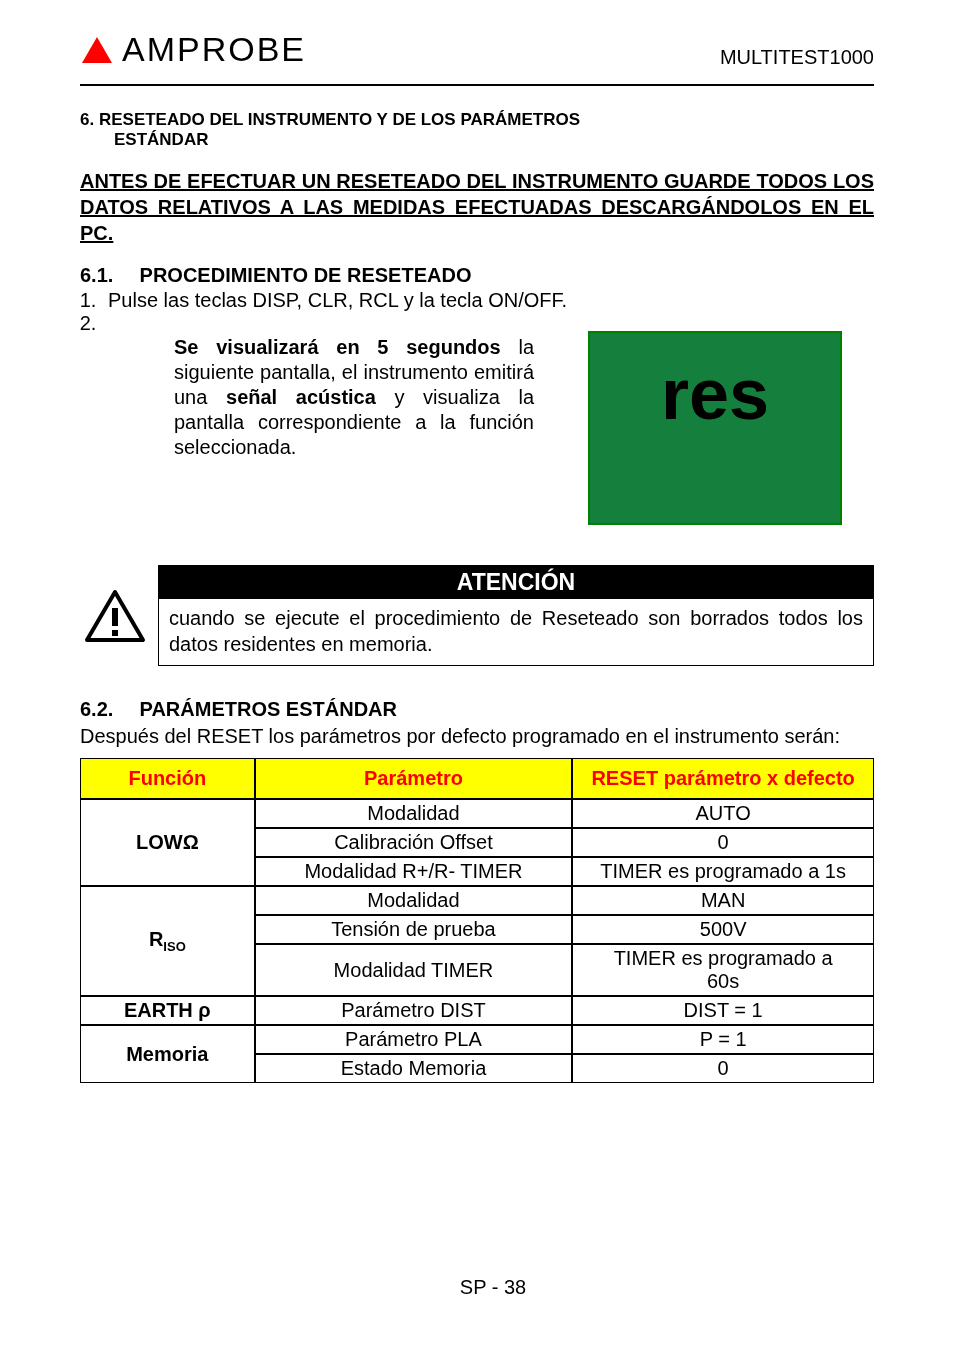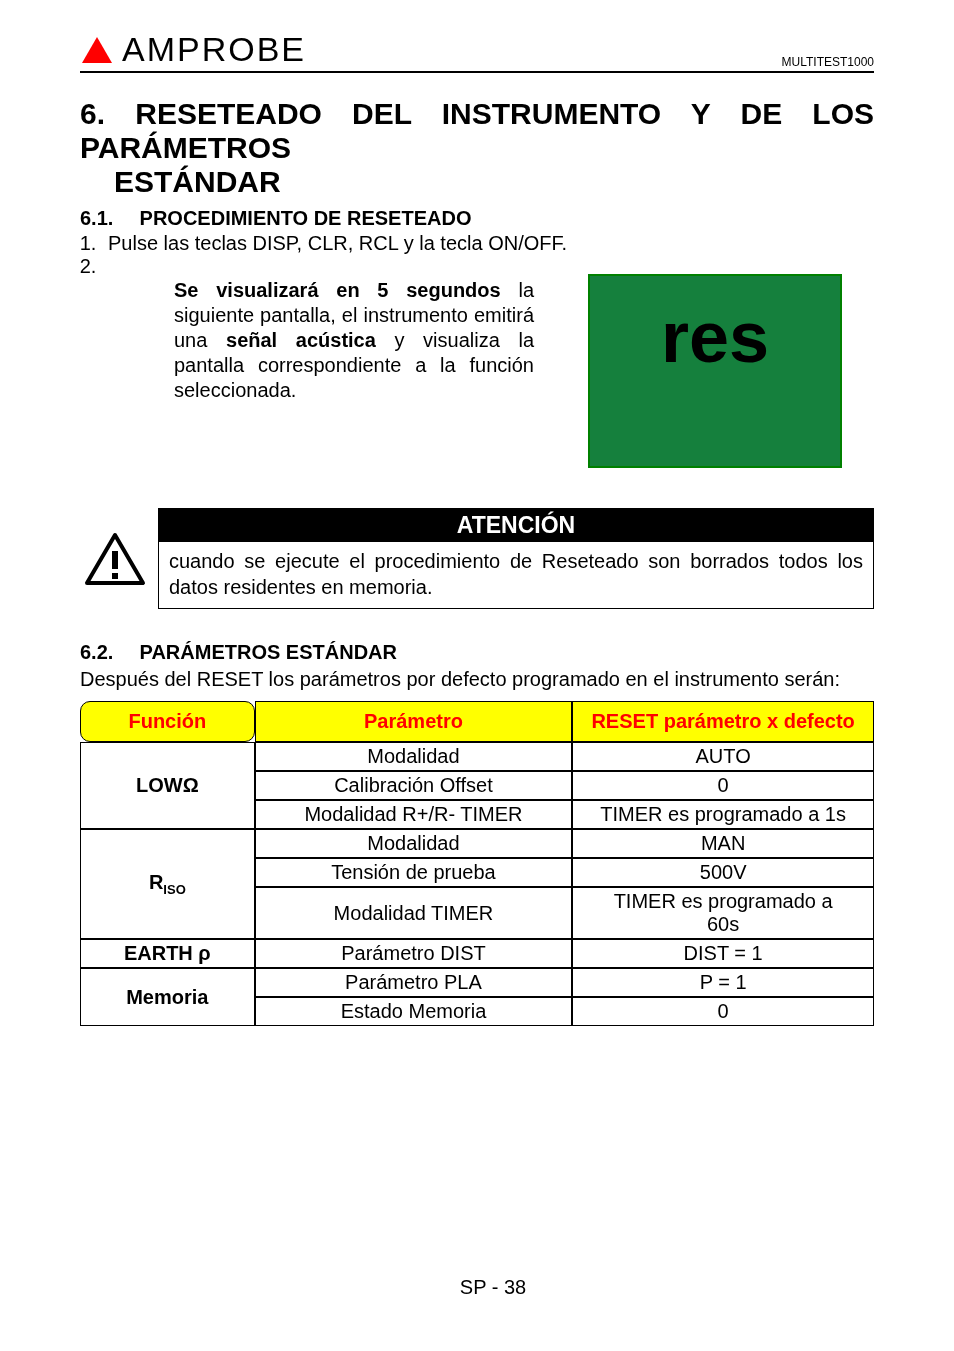--- a/index.html
+++ b/index.html
@@ -14,37 +14,37 @@
     background: #fff;
   }
   .page {
     padding: 30px 80px 0 80px;
   }
   .header {
     display: flex;
     justify-content: space-between;
     align-items: flex-end;
     border-bottom: 2px solid #000;
-    padding-bottom: 2px;
+    padding-bottom: 15px;
   }
   .logo-wrap {
     display: flex;
     align-items: center;
     gap: 8px;
   }
   .logo-text {
     font-size: 34px;
     font-weight: normal;
     letter-spacing: 2px;
   }
   .model {
-    font-size: 12px;
+    font-size: 20px;
   }
   h2.section-title {
-    font-size: 30px;
+    font-size: 17px;
     font-weight: bold;
     margin: 24px 0 8px 0;
     text-align: justify;
   }
   .indent-title {
     padding-left: 34px;
   }
   .warn-block {
     font-weight: bold;
     text-decoration: underline;
@@ -171,20 +171,21 @@
       <span class="logo-text">AMPROBE</span>
     </div>
     <div class="model">MULTITEST1000</div>
   </div>
 
   <h2 class="section-title">
     <span>6.</span>&nbsp;<span>RESETEADO DEL INSTRUMENTO Y DE LOS PARÁMETROS</span><br>
     <span class="indent-title">ESTÁNDAR</span>
   </h2>
 
+  <div class="warn-block">ANTES DE EFECTUAR UN RESETEADO DEL INSTRUMENTO GUARDE TODOS LOS DATOS RELATIVOS A LAS MEDIDAS EFECTUADAS DESCARGÁNDOLOS EN EL PC.</div>
 
   <div class="subsec">
     <span class="num">6.1.</span>
     <span>PROCEDIMIENTO DE RESETEADO</span>
   </div>
 
   <ol class="steps">
     <li>Pulse las teclas DISP, CLR, RCL y la tecla ON/OFF.</li>
     <li></li>
   </ol>
@@ -214,21 +215,21 @@
 
   <div class="subsec" style="margin-top:32px;">
     <span class="num">6.2.</span>
     <span>PARÁMETROS ESTÁNDAR</span>
   </div>
   <div class="after-reset">Después del RESET los parámetros por defecto programado en el instrumento serán:</div>
 
   <table class="params">
     <thead>
       <tr>
-        <th style="width:22%;border-radius:10px;">Función</th>
+        <th style="width:22%;">Función</th>
         <th style="width:40%;">Parámetro</th>
         <th>RESET parámetro x defecto</th>
       </tr>
     </thead>
     <tbody>
       <tr class="group-gap">
         <td class="func" rowspan="3"><span>LOWΩ</span></td>
         <td>Modalidad</td>
         <td>AUTO</td>
       </tr>

